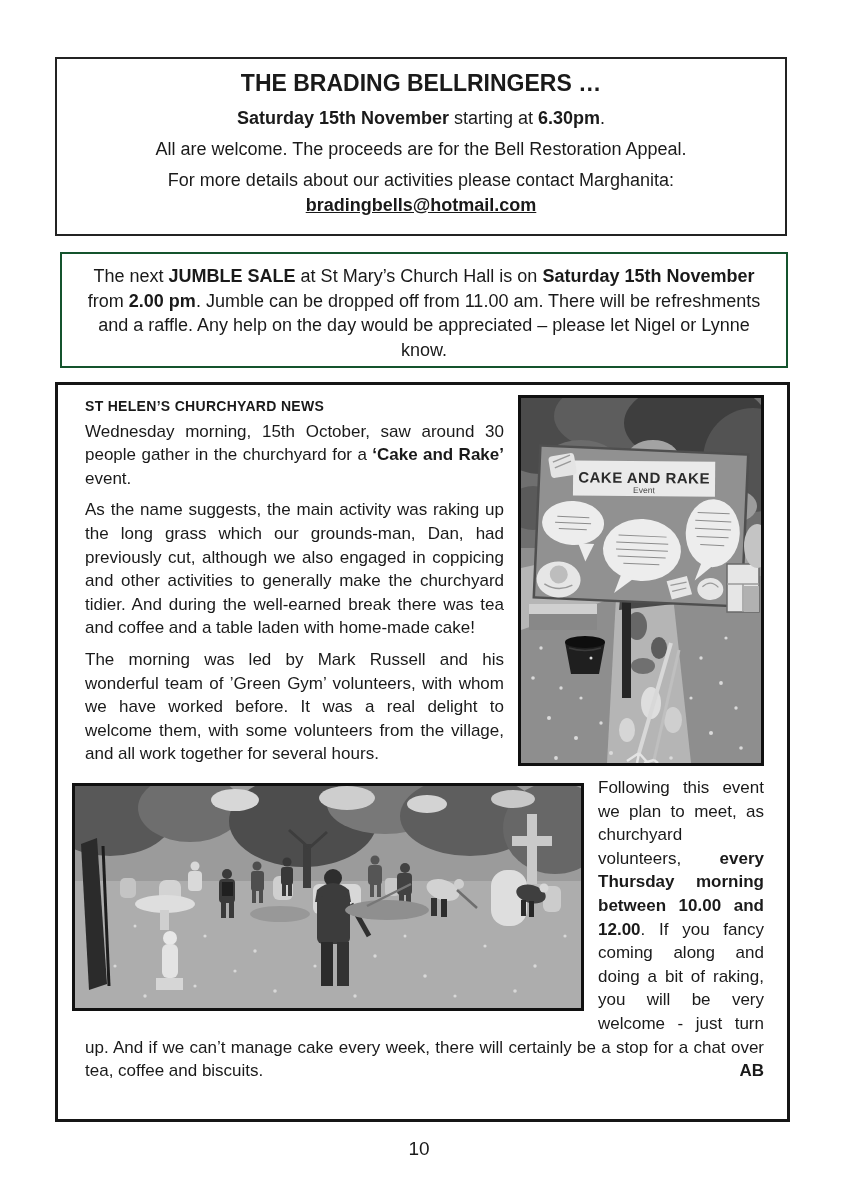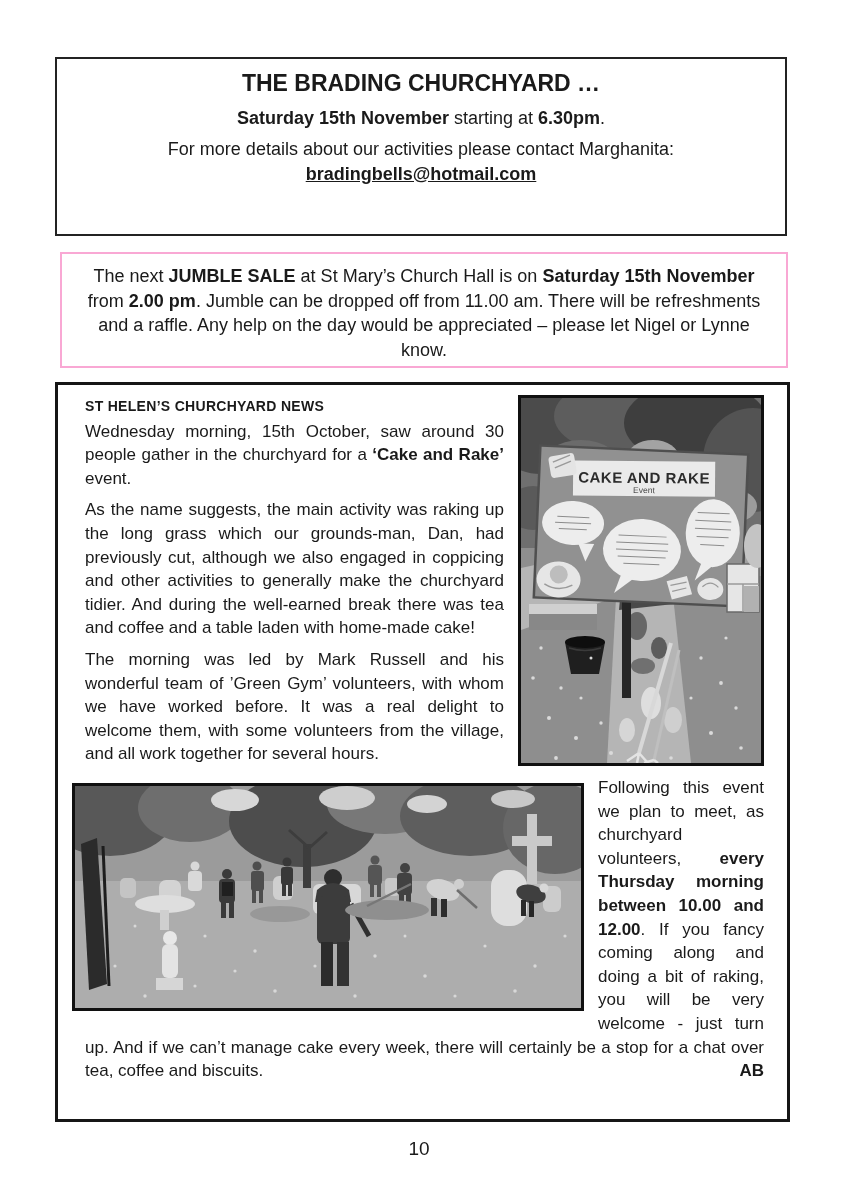--- a/index.html
+++ b/index.html
@@ -18,21 +18,21 @@
     border:2px solid #232323; text-align:center; padding-top:9px;
   }
   .b1-title{font-size:23px; font-weight:bold; margin:2px 0 9px;}
   .b1-line{font-size:18px; line-height:24px; margin:0;}
   .b1-gap{margin-top:7px;}
   .b1-email{font-size:18px; font-weight:bold; text-decoration:underline; margin-top:3px;}
 
   
   #box-jumble{
     left:60px; top:252px; width:728px; height:116px;
-    border:2px solid #f9a8d4; text-align:center;
+    border:2px solid #14532d; text-align:center;
     font-size:18px; line-height:24.6px; padding:10px 24px 0;
   }
 
   
   #box-churchyard{
     left:55px; top:382px; width:735px; height:740px;
     border:3px solid #161616;
     padding:8px 23px 8px 27px;
     font-size:17px; line-height:23.6px; text-align:justify;
     overflow:hidden;
@@ -49,22 +49,23 @@
   #page-number{position:absolute; left:0; right:4px; top:1138px; text-align:center; font-size:19px;}
 
   svg{display:block;}
 </style>
 </head>
 <body>
 
 <div class="page">
 
   <div class="box" id="box-bellringers">
-    <div class="b1-title">THE BRADING CHURCHYARD …</div>
+    <div class="b1-title">THE BRADING BELLRINGERS …</div>
     <div class="b1-line"><span class="b">Saturday 15th November</span><span> starting at </span><span class="b">6.30pm</span><span>.</span></div>
+    <div class="b1-line b1-gap">All are welcome. The proceeds are for the Bell Restoration Appeal.</div>
     <div class="b1-line b1-gap">For more details about our activities please contact Marghanita:</div>
     <div class="b1-email">bradingbells@hotmail.com</div>
   </div>
 
   <div class="box" id="box-jumble">
     <span>The next </span><span class="b">JUMBLE SALE</span><span> at St Mary’s Church Hall is on </span><span class="b">Saturday 15th November</span><span> from </span><span class="b">2.00 pm</span><span>. Jumble can be dropped off from 11.00 am. There will be refreshments and a raffle. Any help on the day would be appreciated – please let Nigel or Lynne know.</span>
   </div>
 
   <div class="box" id="box-churchyard">
 

